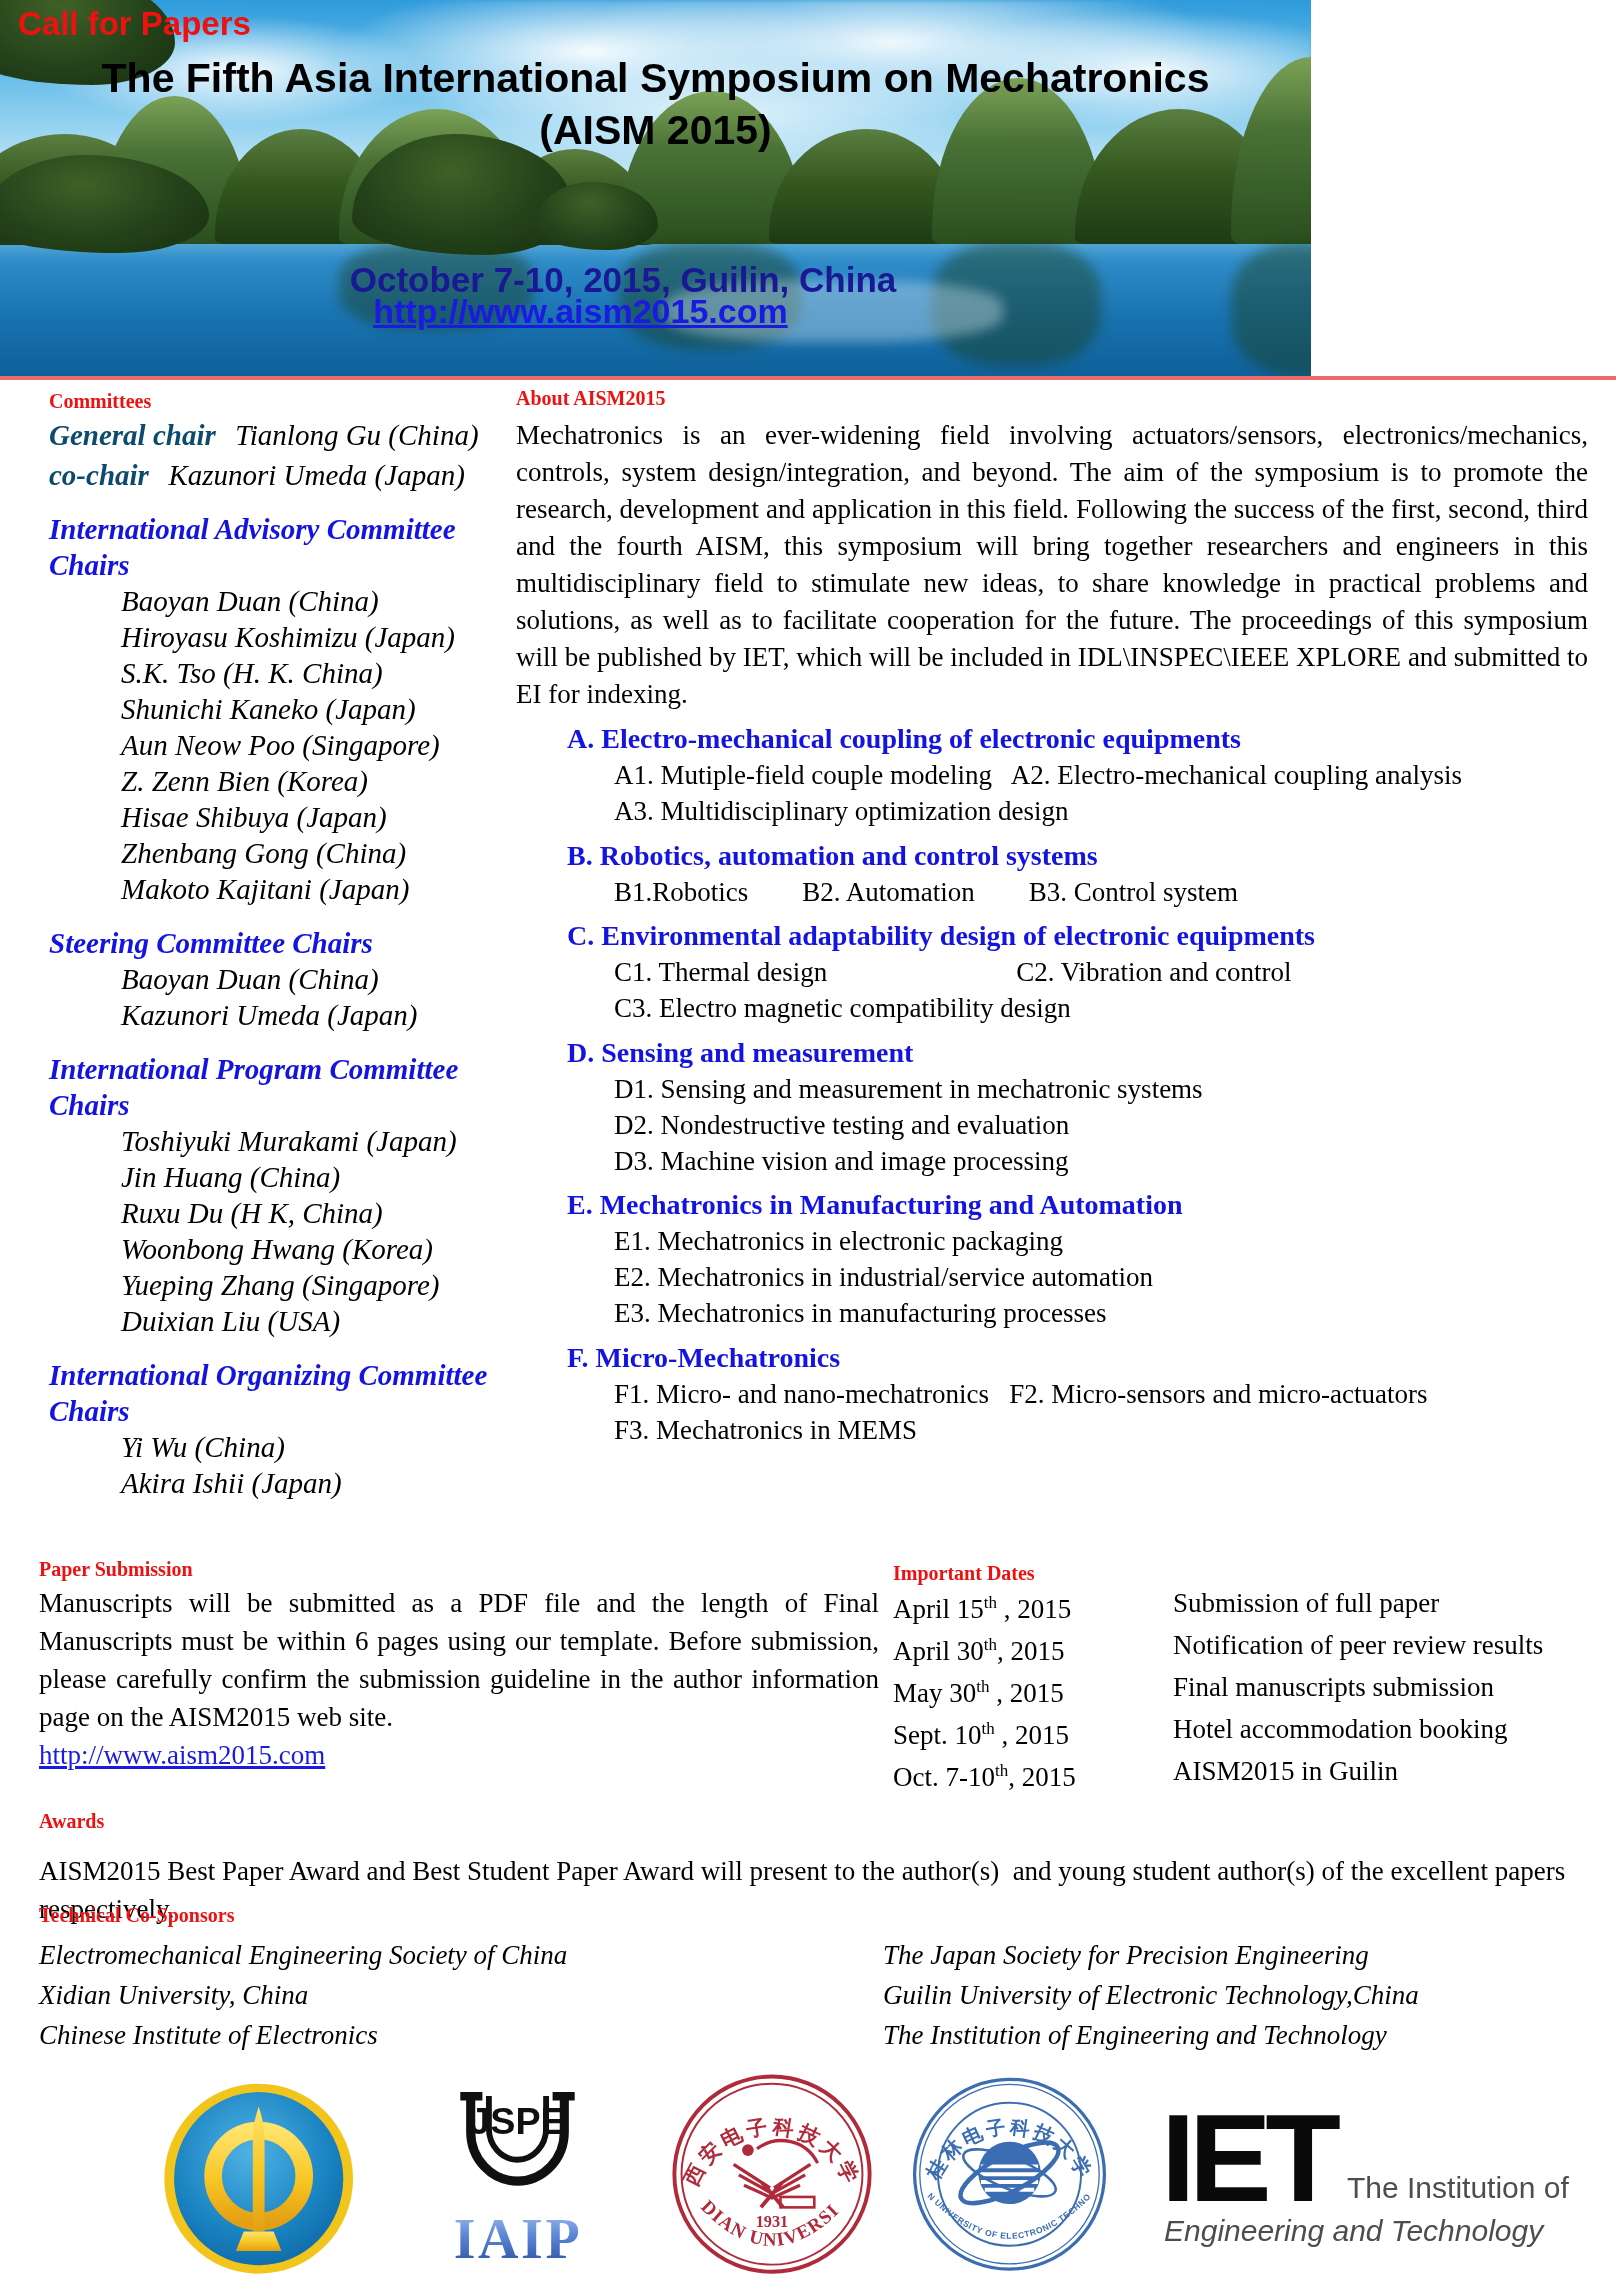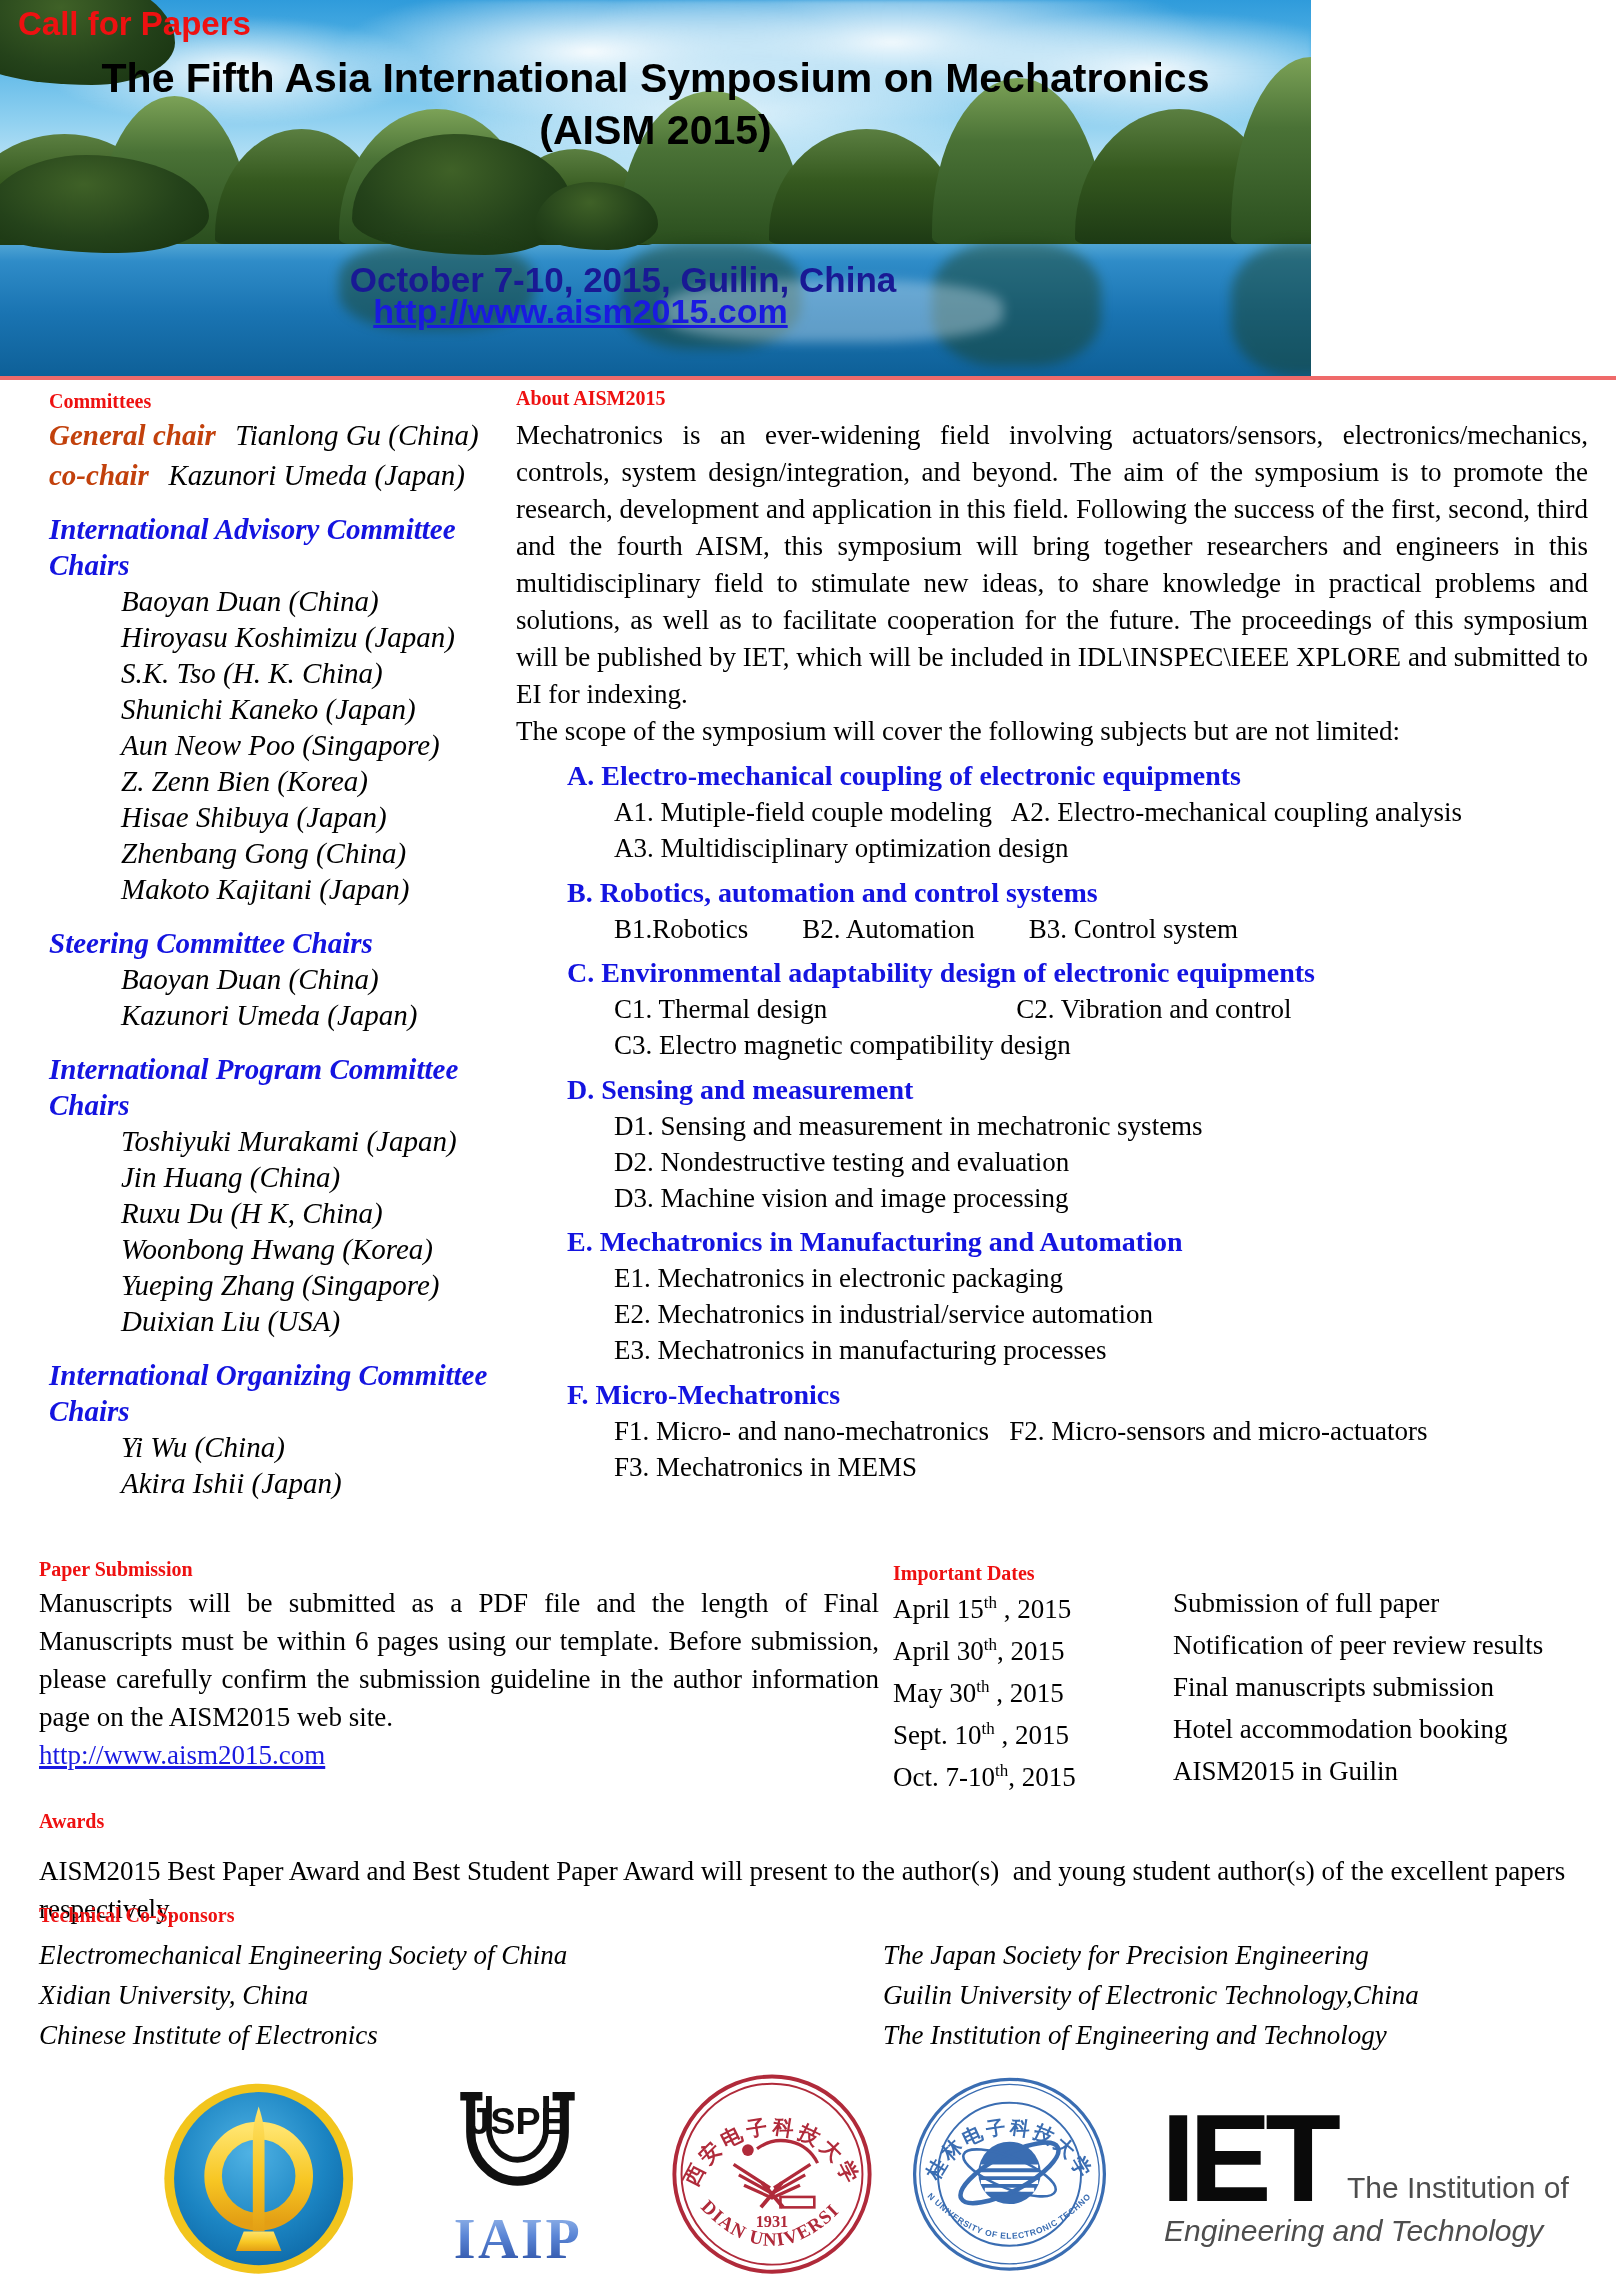--- a/index.html
+++ b/index.html
@@ -40,21 +40,21 @@
   .hurl a, .pslink { color:#1a1ae0; text-decoration:underline; text-decoration-thickness:2.6px; }
   .redline { position:absolute; left:0; top:376px; width:1616px; height:3.9px; background:#ef6a6a; }
 
   
   .red-head { font-family:"Liberation Serif",serif; font-weight:bold; font-size:20px; color:#ee1111; line-height:1.15; }
 
   
   .committees { position:absolute; left:49px; top:390px; width:459px; }
   .chair-row { margin-top:3.9px; font-size:29px; line-height:36px; font-style:italic; }
   .chair-row:first-of-type { margin-top:22px; }
-  .chair-label { color:#c2410c; font-weight:bold; margin-right:19.5px; }
+  .chair-label { color:#0c4a6e; font-weight:bold; margin-right:19.5px; }
   .chair-name { color:#000; }
   .cgroup { margin-top:18px; }
   .g-head { color:#1414e0; font-weight:bold; font-style:italic; font-size:29px; line-height:36px; }
   .member { font-style:italic; font-size:29px; line-height:36px; margin-left:72px; }
 
   
   .about { position:absolute; left:516px; top:387px; width:1072px; }
   .a-par { margin-top:6.5px; font-size:27px; line-height:37px; text-align:justify; color:#000; }
   .scope { font-size:27px; line-height:37px; color:#000; }
   .topic { margin-top:8.5px; margin-left:51px; }
@@ -182,21 +182,20 @@
     <div class="cgroup">
       <div class="g-head">International Organizing Committee Chairs</div>
       <div class="member">Yi Wu (China)</div>
       <div class="member">Akira Ishii (Japan)</div>
     </div>
   </div>
 
   <div class="about">
     <div class="red-head">About AISM2015</div>
     <div class="a-par">Mechatronics is an ever-widening field involving actuators/sensors, electronics/mechanics, controls, system design/integration, and beyond. The aim of the symposium is to promote the research, development and application in this field. Following the success of the first, second, third and the fourth AISM, this symposium will bring together researchers and engineers in this multidisciplinary field to stimulate new ideas, to share knowledge in practical problems and solutions, as well as to facilitate cooperation for the future. The proceedings of this symposium will be published by IET, which will be included in IDL\INSPEC\IEEE XPLORE and submitted to EI for indexing.</div>
-    <div class="scope">The scope of the symposium will cover the following subjects but are not limited:</div>
 
     <div class="topic">
       <div class="t-head">A. Electro-mechanical coupling of electronic equipments</div>
       <div class="t-line">A1. Mutiple-field couple modeling   A2. Electro-mechanical coupling analysis</div>
       <div class="t-line">A3. Multidisciplinary optimization design</div>
     </div>
     <div class="topic">
       <div class="t-head">B. Robotics, automation and control systems</div>
       <div class="t-line">B1.Robotics        B2. Automation        B3. Control system</div>
     </div>

